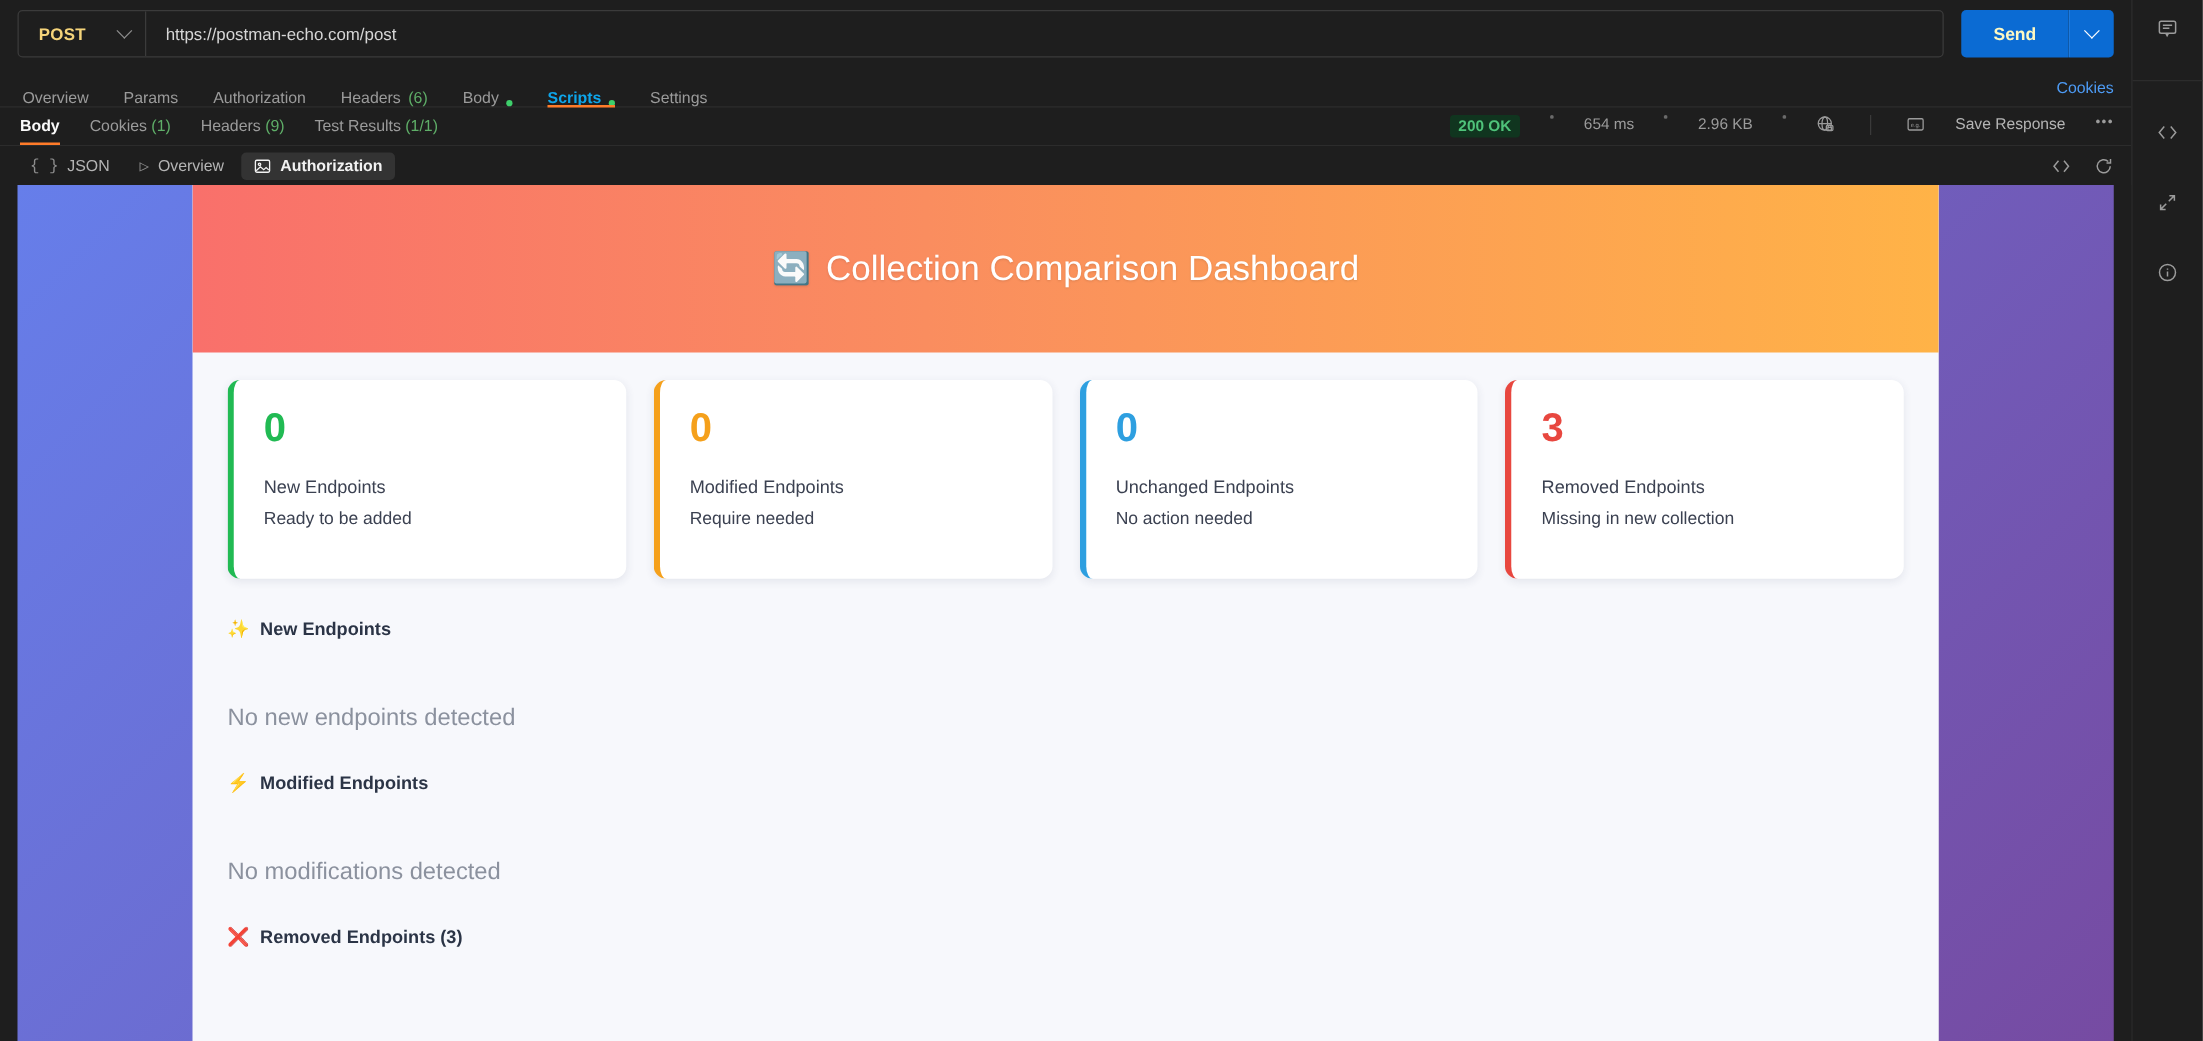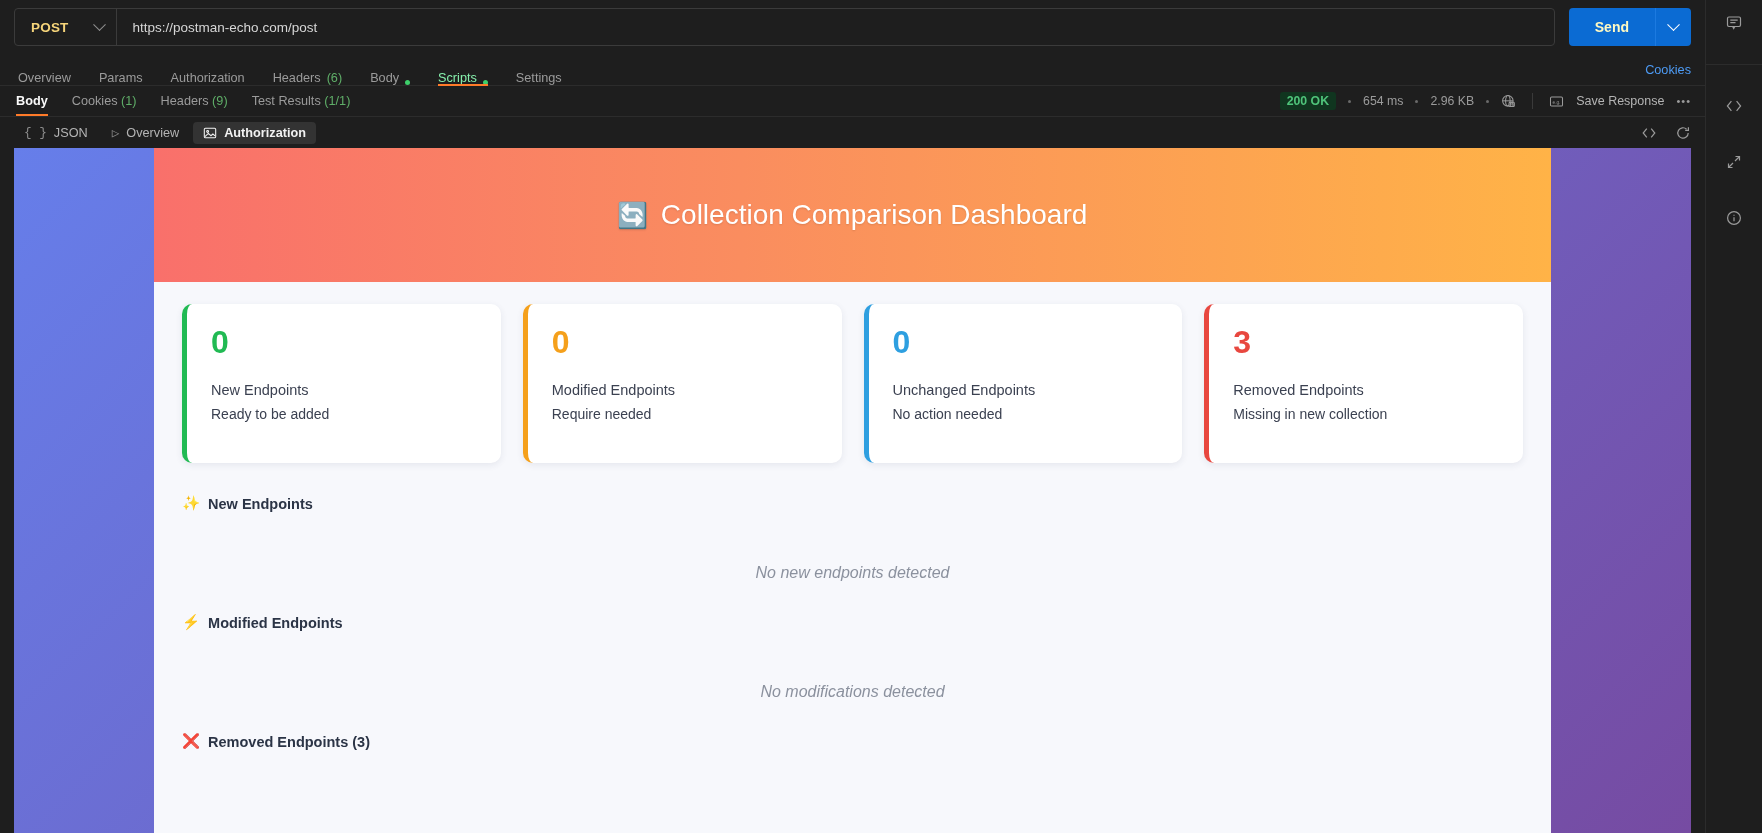--- a/index.html
+++ b/index.html
@@ -65,21 +65,21 @@
     border-bottom: 1px solid #2c2c2c;
     position: relative;
   }
   .tab {
     display: flex; align-items: flex-end; gap: 6px;
     font-size: 12.7px; color: #9b9b9b;
     padding: 0 14px; height: 100%; cursor: pointer;
     position: relative; white-space: nowrap;
   }
   .tab:first-child { padding-left: 4px; }
-  .tab.active { color: #86efac; font-weight: 400; }
+  .tab.active { color: #0ea5e9; font-weight: 700; }
   .tab.active::after {
     content: ""; position: absolute; left: 14px; right: 14px; bottom: -1px;
     height: 2px; background: #ff7b29;
   }
   .tab .count { color: #5fae68; }
   .dot-green { width: 5px; height: 5px; border-radius: 50%; background: #3ecf6b; }
   .cookies-link {
     margin-left: auto; color: #4d9bf5; font-size: 12.7px; cursor: pointer;
   }
 
@@ -94,21 +94,21 @@
     height: 100%; display: flex; align-items: center; cursor: pointer;
     position: relative; white-space: nowrap;
   }
   .rtab:first-child { padding-left: 2px; }
   .rtab.active { color: #fafafa; font-weight: 700; }
   .rtab.active::after {
     content: ""; position: absolute; left: 2px; right: 12px; bottom: 0;
     height: 2px; background: #ff7b29;
   }
   .rtab .count { color: #5fae68; }
-  .meta { margin-left: auto; display: flex; align-items: center; gap: 12px; font-size: 12.3px; color: #9b9b9b; }
+  .meta { margin-left: auto; display: flex; align-items: flex-start; gap: 24px; font-size: 12.3px; color: #9b9b9b; }
   .status-ok { color: #4fc37a; background: #10351f; padding: 2px 7px; border-radius: 3px; font-size: 12.3px; font-weight: 700; }
   .sep-dot { width: 3px; height: 3px; border-radius: 50%; background: #6a6a6a; }
   .vline { width: 1px; height: 16px; background: #3a3a3a; margin: 0 4px; }
   .save-resp { color: #b4b4b4; font-size: 12.5px; cursor: pointer; }
   .ico-btn { display: flex; align-items: center; justify-content: center; cursor: pointer; color: #9b9b9b; }
 
   
   .view-bar {
     height: 31px; flex: 0 0 31px;
     display: flex; align-items: center; gap: 4px;
@@ -162,22 +162,22 @@
   .card .num { font-size: 32px; font-weight: 700; line-height: 1.05; }
   .card .t1 { margin-top: 22px; font-size: 14.5px; color: #3b4151; }
   .card .t2 { margin-top: 8px; font-size: 14px; color: #3b4151; }
 
   .section { padding: 32px 28px 0 28px; }
   .section-title {
     font-size: 14.5px; font-weight: 700; color: #2b3446;
     display: flex; align-items: center; gap: 8px;
   }
   .empty-note {
-    text-align: center; font-style: italic;
-    color: #8b919e; font-size: 16px;
+    text-align: left; 
+    color: #8b919e; font-size: 19px;
     padding: 52px 0 0 0;
   }
 
   
   .rail {
     flex: 0 0 56px; background: #1e1e1e;
     border-left: 1px solid #2c2c2c;
     display: flex; flex-direction: column; align-items: center;
     padding-top: 8px; gap: 26px;
   }

